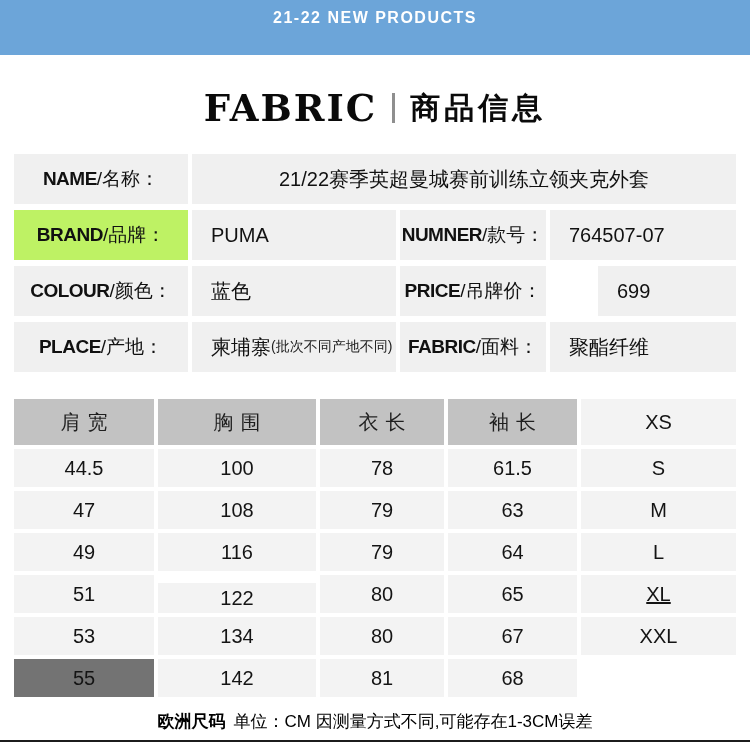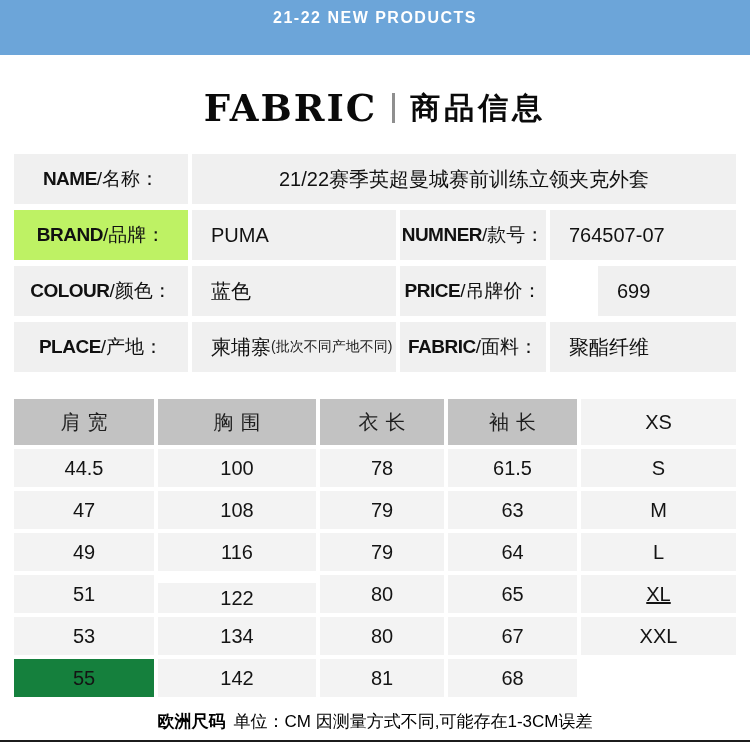--- a/index.html
+++ b/index.html
@@ -153,21 +153,21 @@
     <div class="sz-cell sz-row" style="background: rgb(243, 243, 243);">80</div>
     <div class="sz-cell sz-row" style="background: rgb(243, 243, 243);">65</div>
 
     <div class="sz-cell sz-row" style="background: rgb(243, 243, 243); text-decoration: underline;">XL</div>
     <div class="sz-cell sz-row" style="background: rgb(243, 243, 243);">53</div>
     <div class="sz-cell sz-row" style="background: rgb(243, 243, 243);">134</div>
     <div class="sz-cell sz-row" style="background: rgb(243, 243, 243);">80</div>
     <div class="sz-cell sz-row" style="background: rgb(243, 243, 243);">67</div>
 
     <div class="sz-cell sz-row" style="background: rgb(243, 243, 243);">XXL</div>
-    <div class="sz-cell sz-row" style="background: #15803d; text-align: right;">55</div>
+    <div class="sz-cell sz-row" style="background: #737373; text-align: right;">55</div>
     <div class="sz-cell sz-row" style="background: rgb(243, 243, 243);">142</div>
     <div class="sz-cell sz-row" style="background: rgb(243, 243, 243);">81</div>
     <div class="sz-cell sz-row" style="background: rgb(243, 243, 243);">68</div>
   </div>
 
   <div class="note">
     <span class="note-bold">欧洲尺码</span><span>单位：CM  因测量方式不同,可能存在1-3CM误差</span>
   </div>
 
 </div>

